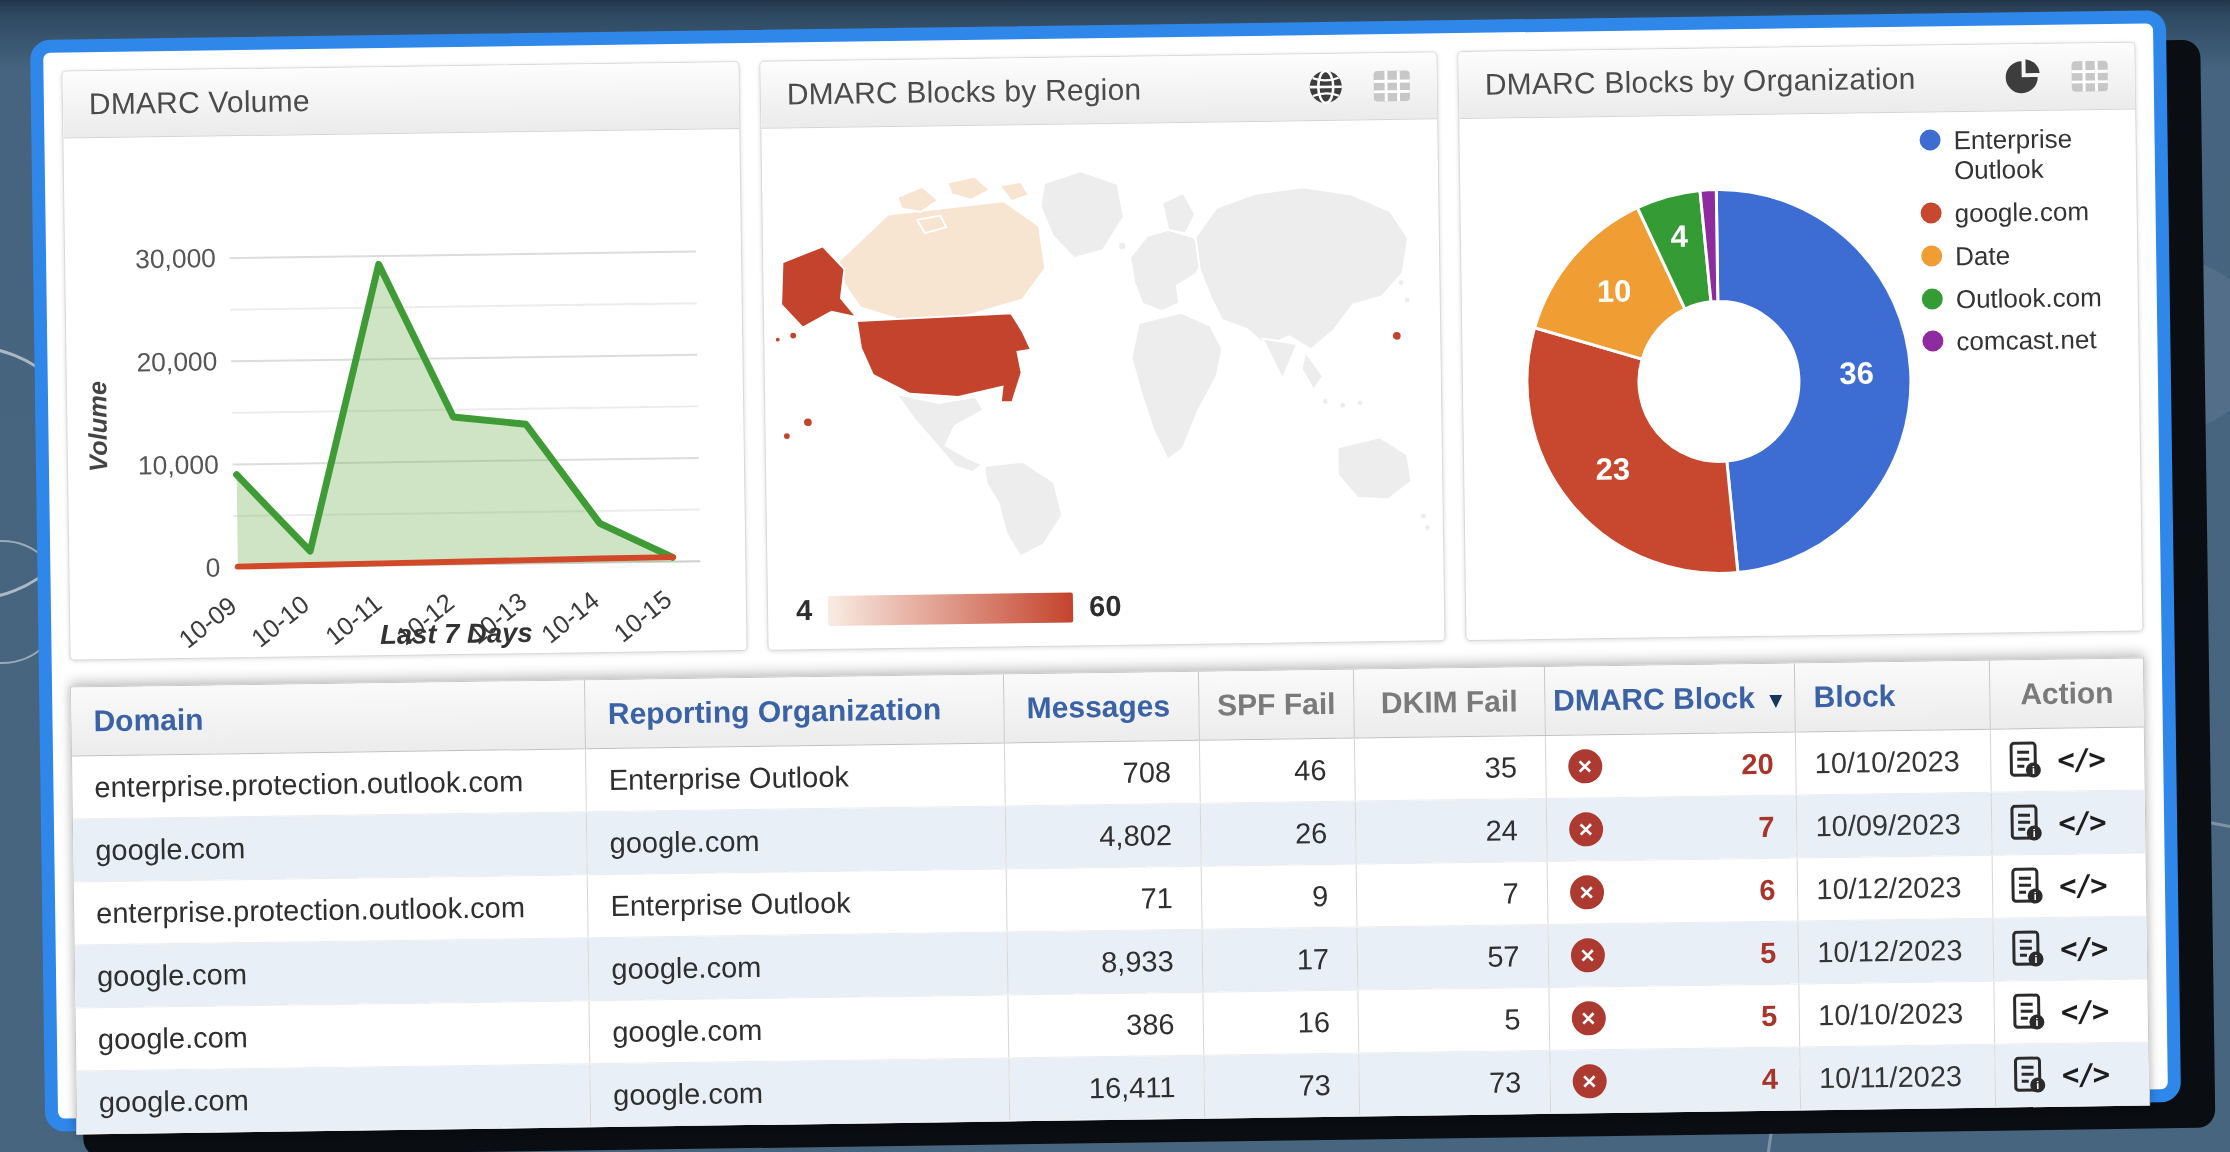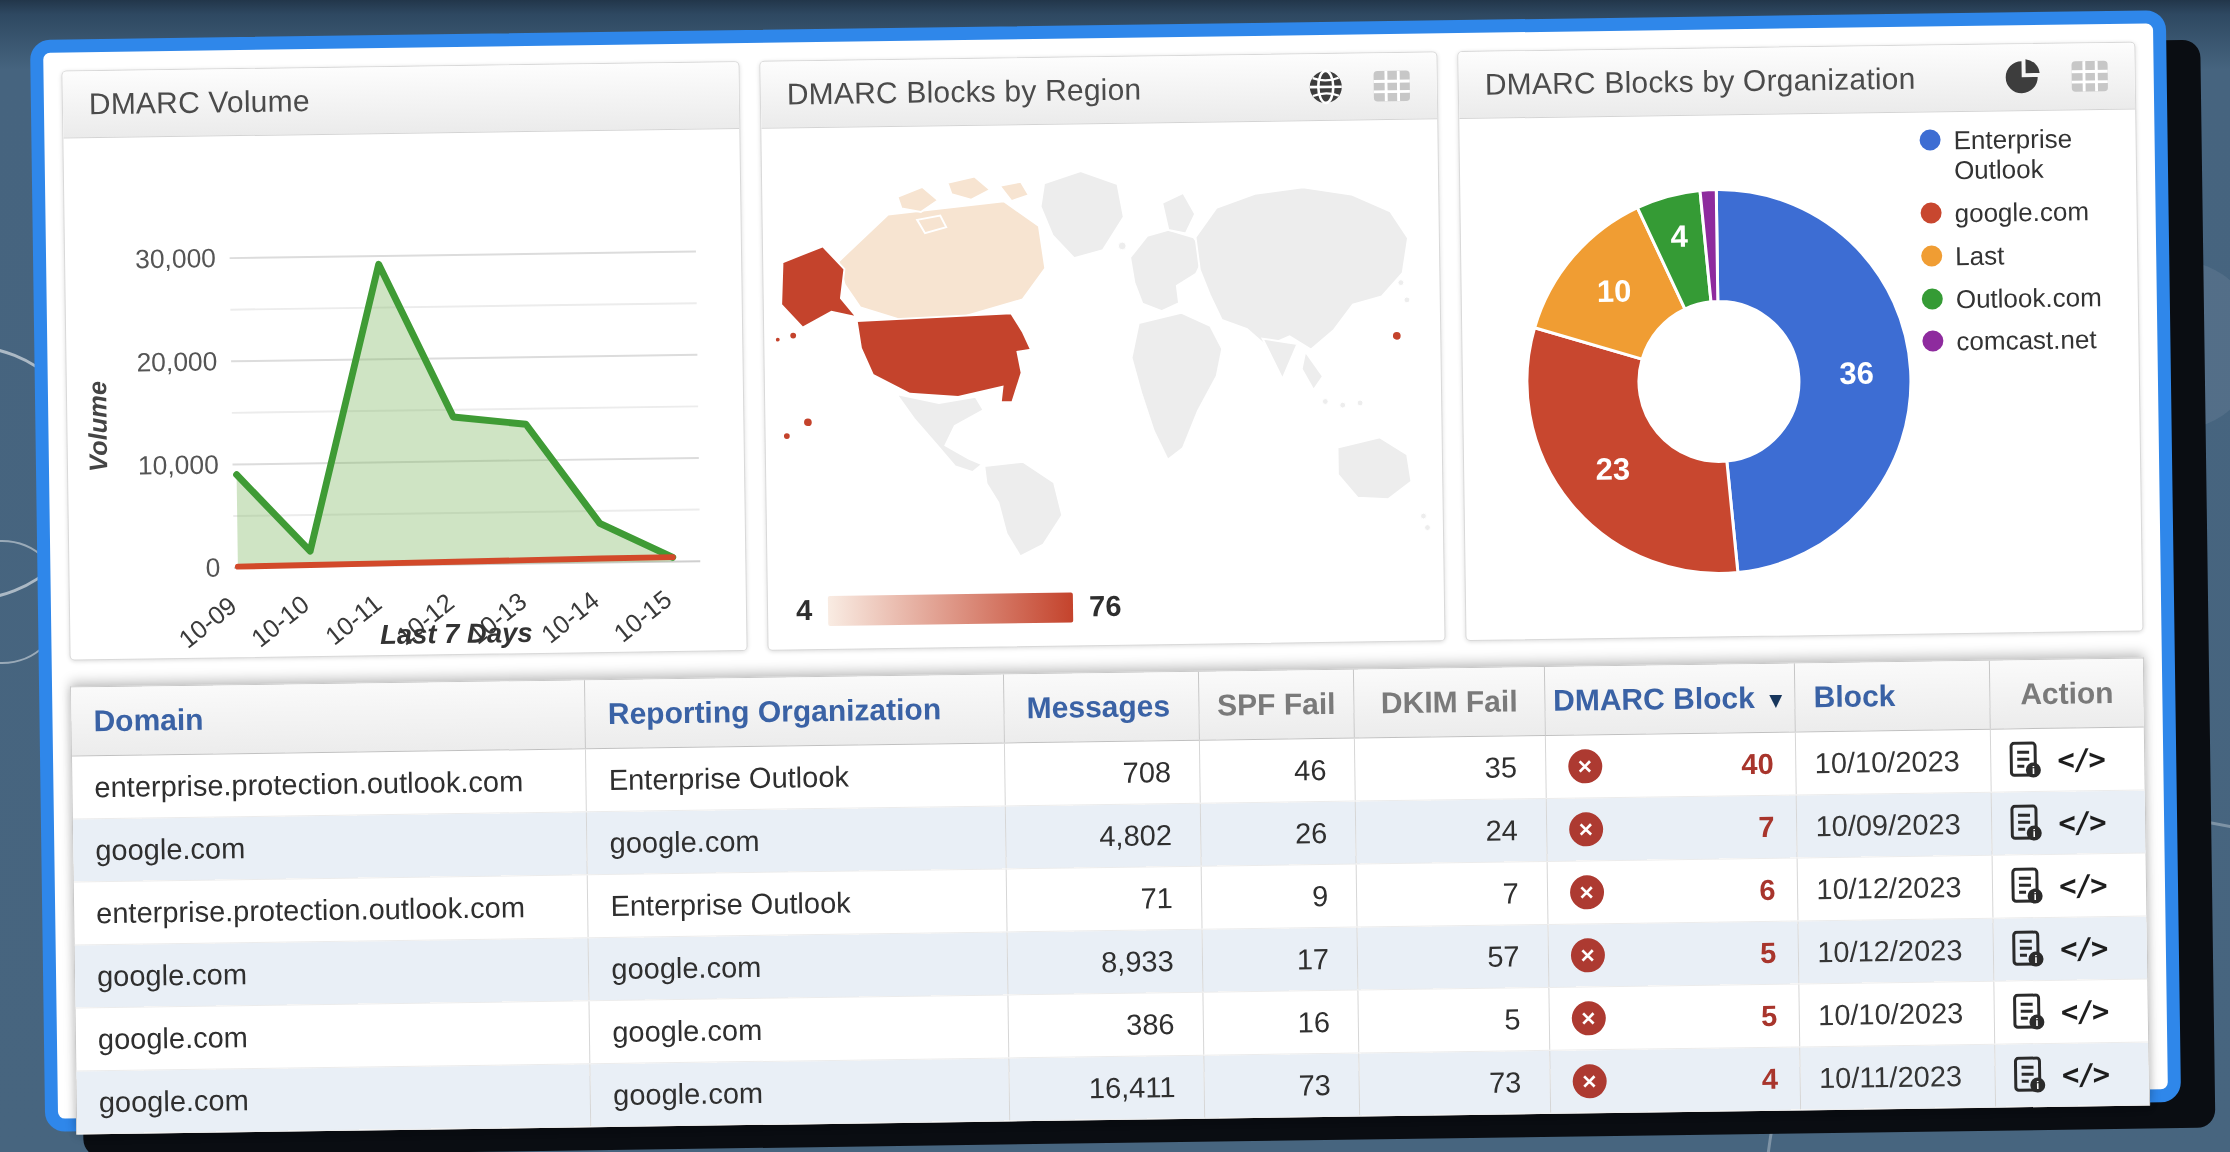--- a/index.html
+++ b/index.html
@@ -173,21 +173,21 @@
               <circle cx="372" cy="108" r="4" fill="#ededed" stroke="#fff" stroke-width="1"></circle>
               <circle cx="580" cy="272" r="3" fill="#ededed" stroke="#fff" stroke-width="1"></circle>
               <circle cx="598" cy="276" r="3" fill="#ededed" stroke="#fff" stroke-width="1"></circle>
               <circle cx="616" cy="274" r="3" fill="#ededed" stroke="#fff" stroke-width="1"></circle>
               <circle cx="680" cy="392" r="3" fill="#ededed" stroke="#fff" stroke-width="1"></circle>
               <circle cx="684" cy="404" r="3" fill="#ededed" stroke="#fff" stroke-width="1"></circle>
             </svg></div>
         <div class="map-legend">
           <span>4</span>
           <span class="grad" id="map-grad" style="background: linear-gradient(to right, rgb(249, 236, 227), rgb(196, 67, 44));"></span>
-          <span>76</span>
+          <span>60</span>
         </div>
       </div>
     </section>
 
     <section class="panel">
       <div class="panel-header">
         <h2>DMARC Blocks by Organization</h2>
         <div class="hicons">
           <span class="hicon">
             <svg width="38" height="38" viewBox="0 0 38 38">
@@ -222,21 +222,21 @@
             <li>
               <span class="dot" style="background: rgb(61, 109, 211);"></span>
               <span>Enterprise Outlook</span>
             </li>
             <li>
               <span class="dot" style="background: rgb(200, 71, 47);"></span>
               <span>google.com</span>
             </li>
             <li>
               <span class="dot" style="background: rgb(240, 157, 51);"></span>
-              <span>Last</span>
+              <span>Date</span>
             </li>
             <li>
               <span class="dot" style="background: rgb(53, 155, 53);"></span>
               <span>Outlook.com</span>
             </li>
             <li>
               <span class="dot" style="background: rgb(142, 43, 158);"></span>
               <span>comcast.net</span>
             </li>
           </ul>
@@ -271,21 +271,21 @@
       <tbody id="tbody">
           <tr>
             <td class="c-domain">enterprise.protection.outlook.com</td>
             <td class="c-org">Enterprise Outlook</td>
             <td class="c-msg num">708</td>
             <td class="c-spf num">46</td>
             <td class="c-dkim num">35</td>
             <td class="c-block">
               <span class="blockcell">
                 <span class="badge-x">✕</span>
-                <span class="blockval">40</span>
+                <span class="blockval">20</span>
               </span>
             </td>
             <td class="c-date">10/10/2023</td>
             <td class="c-action">
               <span class="actions">
                 <span class="doc-ico">
                   <svg width="32" height="38" viewBox="0 0 32 38">
                     <rect x="2" y="2" width="24" height="32" rx="3" fill="none" stroke="#2b2b2b" stroke-width="3"></rect>
                     <line x1="8" y1="11" x2="20" y2="11" stroke="#2b2b2b" stroke-width="3"></line>
                     <line x1="8" y1="18" x2="20" y2="18" stroke="#2b2b2b" stroke-width="3"></line>

